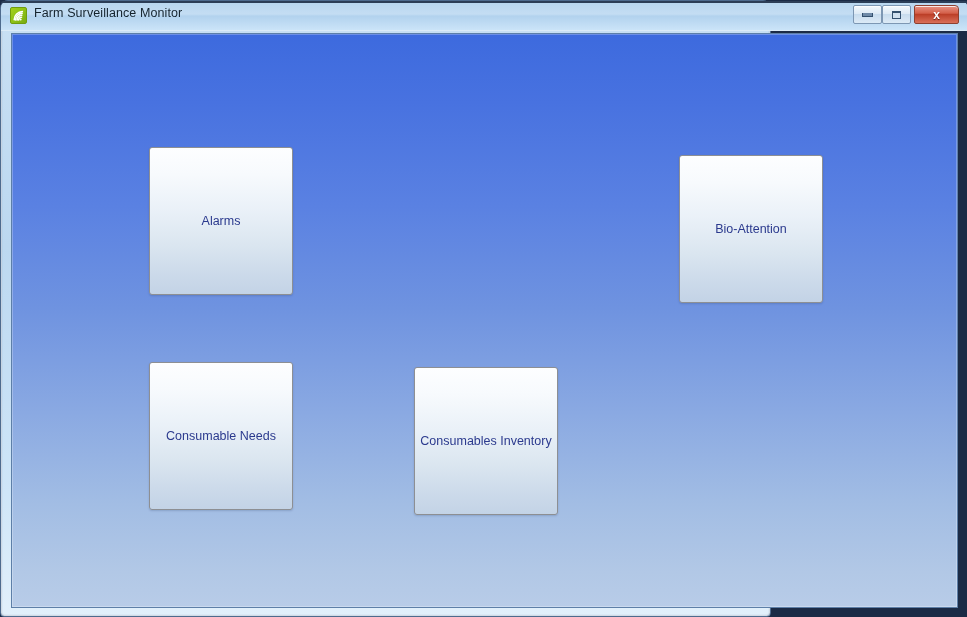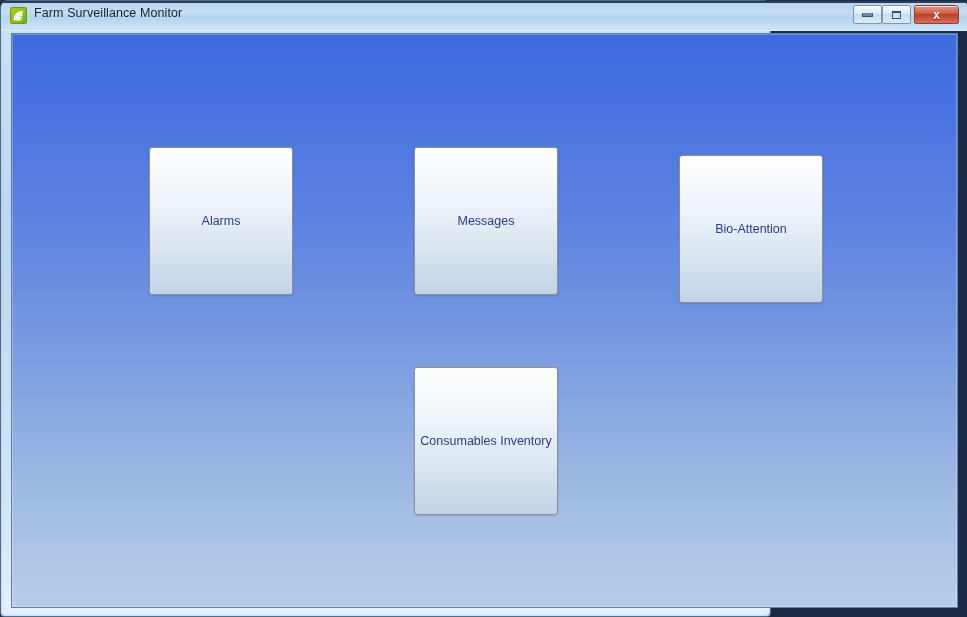--- a/index.html
+++ b/index.html
@@ -248,27 +248,27 @@
     </div>
   </div>
 
   <div id="client">
 
 
     <div class="tile" id="tile-alarms">
       <span class="tile-label">Alarms</span>
     </div>
 
-    <div class="tile" id="tile-messages">
-      <span class="tile-label">Messages</span>
-    </div>
 
     <div class="tile" id="tile-bio">
       <span class="tile-label">Bio-Attention</span>
     </div>
 
+    <div class="tile" id="tile-needs">
+      <span class="tile-label">Consumable Needs</span>
+    </div>
 
     <div class="tile" id="tile-inventory">
       <span class="tile-label">Consumables Inventory</span>
     </div>
 
   </div>
 </div>
 
 </body></html>

